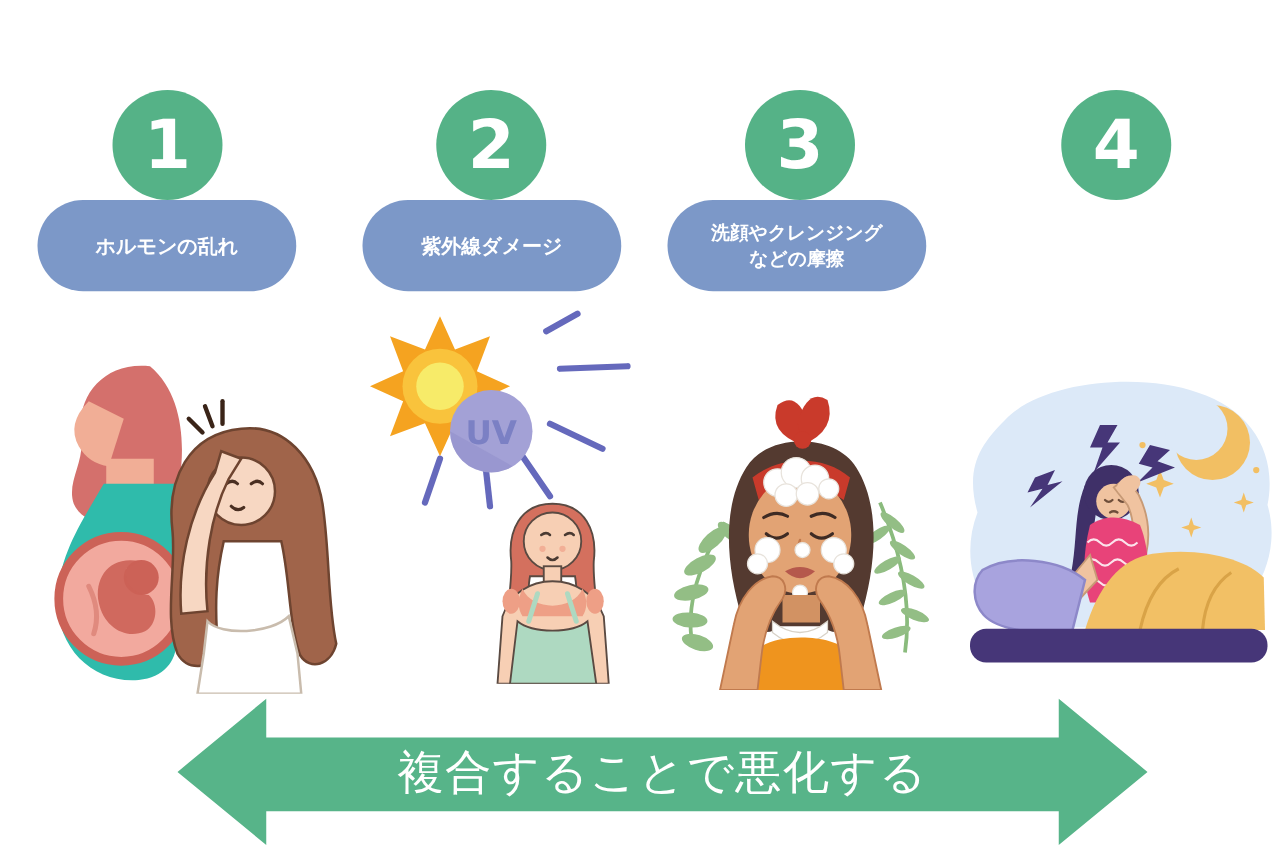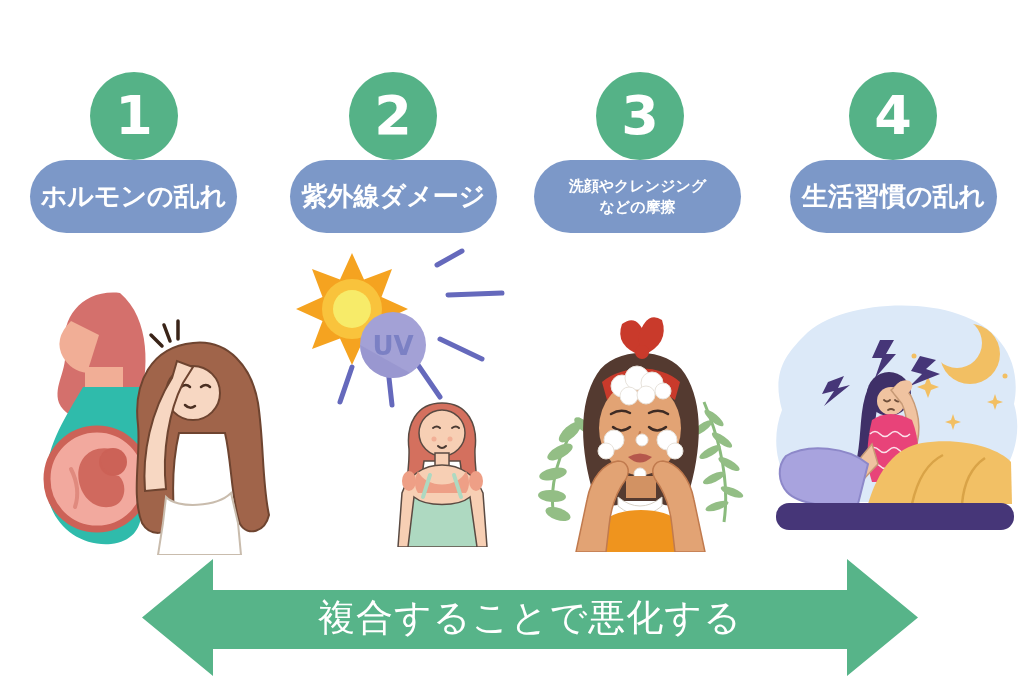--- a/index.html
+++ b/index.html
@@ -10,21 +10,21 @@
   .step-circle{
     position:absolute; top:72px; width:88px; height:88px; border-radius:50%;
     background:var(--step-circle-green,#55B287); color:#fff;
     display:flex; align-items:center; justify-content:center;
     font-size:54px; font-weight:bold; line-height:1;
   }
   .label-pill{
     position:absolute; top:160px; width:207px; height:73px; border-radius:37px;
     background:var(--label-pill-blue,#7C98C8); color:#fff;
     display:flex; flex-direction:column; align-items:center; justify-content:center;
-    font-weight:bold; font-size:26px; line-height:1.35; text-align:center;
+    font-weight:bold; font-size:16px; line-height:1.35; text-align:center;
   }
   .label-pill span{display:block; white-space:nowrap;}
   .label-pill.two-line{font-size:15px;}
   .illus{position:absolute;}
   .arrow-svg{position:absolute; left:140px; top:557px; width:780px; height:121px;}
   .arrow-shape{fill:var(--arrow-green,#57B489);}
   .arrow-label{
     position:absolute; left:140px; top:557px; width:780px; height:121px;
     display:flex; align-items:center; justify-content:center;
     color:#fff; font-size:37px; font-weight:normal; letter-spacing:1px;
@@ -45,24 +45,20 @@
     <span>ホルモンの乱れ</span>
     <span></span>
   </div>
   <div class="label-pill" style="left:290px">
     <span>紫外線ダメージ</span>
     <span></span>
   </div>
   <div class="label-pill two-line" style="left:534px">
     <span>洗顔やクレンジング</span>
     <span>などの摩擦</span>
-  </div>
-  <div class="label-pill" style="left:790px">
-    <span>生活習慣の乱れ</span>
-    <span></span>
   </div>
 
   <svg class="illus" style="left:25px; top:283px" width="250" height="272" viewBox="0 0 250 272">
 
     <g>
       <path d="M95,10 C58,6 36,34 40,64 C43,88 28,102 34,120 C40,134 60,140 74,132 L114,122 C124,88 126,36 95,10 Z" fill="#D4706C"></path>
       <path d="M46,38 Q28,56 38,74 Q46,88 62,90 L74,52 Z" fill="#F1AE96"></path>
       <rect x="60" y="84" width="38" height="28" fill="#F1AE96"></rect>
       <path d="M58,104 C42,132 22,160 21,196 C20,236 50,264 86,261 C106,259 116,246 116,231 L121,104 Z" fill="#2FBBAB"></path>
       <circle cx="72" cy="196" r="50" fill="#F2A99E" stroke="#CC6257" stroke-width="7"></circle>

